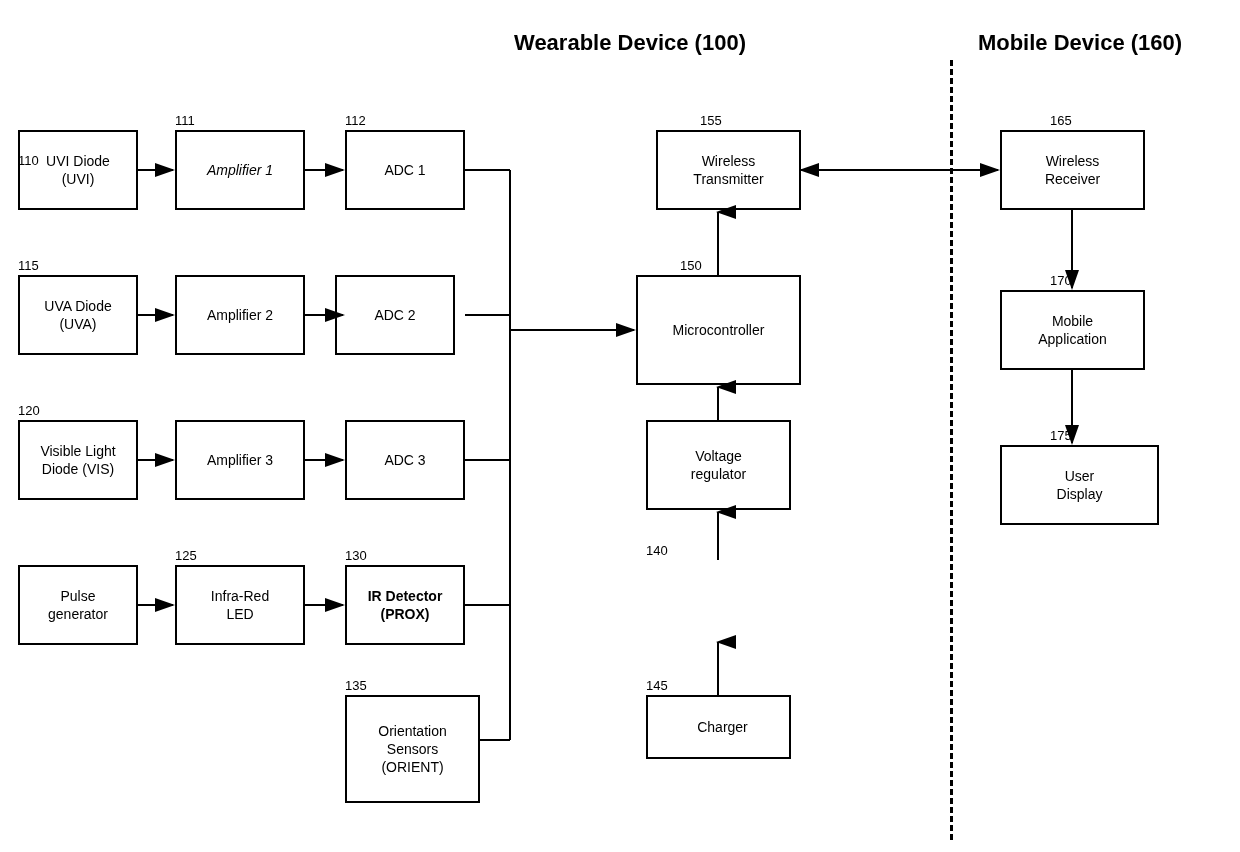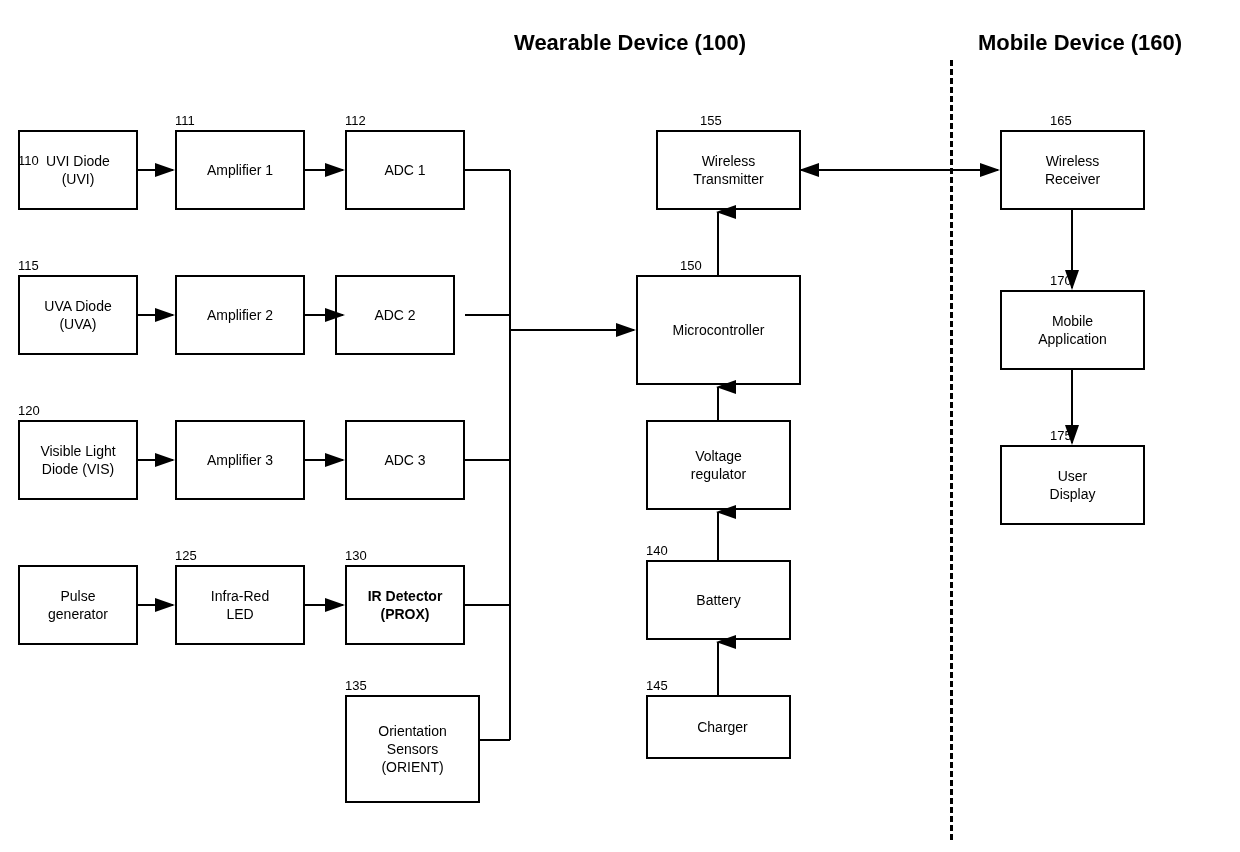--- a/index.html
+++ b/index.html
@@ -68,21 +68,21 @@
   <div class="label" style="left:18px;top:113px;margin-top:40px;">110</div>
 
   <div class="block" style="left:18px;top:275px;width:120px;height:80px;">UVA Diode<br>(UVA)</div>
   <div class="label" style="left:18px;top:258px;">115</div>
 
   <div class="block" style="left:18px;top:420px;width:120px;height:80px;">Visible Light<br>Diode (VIS)</div>
   <div class="label" style="left:18px;top:403px;">120</div>
 
   <div class="block" style="left:18px;top:565px;width:120px;height:80px;">Pulse<br>generator</div>
 
-  <div class="block" style="left:175px;top:130px;width:130px;height:80px;">Amplifier 1</div>
+  <div class="block" style="left:175px;top:130px;width:130px;height:80px;font-style:italic;">Amplifier 1</div>
   <div class="label" style="left:175px;top:113px;">111</div>
 
   <div class="block" style="left:175px;top:275px;width:130px;height:80px;">Amplifier 2</div>
   <div class="label" style="left:175px;top:258px;"></div>
 
   <div class="block" style="left:175px;top:420px;width:130px;height:80px;">Amplifier 3</div>
 
   <div class="block" style="left:175px;top:565px;width:130px;height:80px;">Infra-Red<br>LED</div>
   <div class="label" style="left:175px;top:548px;">125</div>
 
@@ -100,33 +100,32 @@
   <div class="label" style="left:345px;top:678px;">135</div>
 
   <div class="block" style="left:656px;top:130px;width:145px;height:80px;">Wireless<br>Transmitter</div>
   <div class="label" style="left:700px;top:113px;">155</div>
 
   <div class="block" style="left:636px;top:275px;width:165px;height:110px;">Microcontroller</div>
   <div class="label" style="left:680px;top:258px;">150</div>
 
   <div class="block" style="left:646px;top:420px;width:145px;height:90px;">Voltage<br>regulator</div>
 
-  <div class="block" style="left:646px;top:560px;width:145px;height:80px;">Battery</div>
   <div class="label" style="left:646px;top:543px;">140</div>
 
   <div class="block" style="left:646px;top:695px;width:145px;height:64px;padding-left:8px;">Charger</div>
   <div class="label" style="left:646px;top:678px;">145</div>
 
   <div class="block" style="left:1000px;top:130px;width:145px;height:80px;">Wireless<br>Receiver</div>
   <div class="label" style="left:1050px;top:113px;">165</div>
 
   <div class="block" style="left:1000px;top:290px;width:145px;height:80px;">Mobile<br>Application</div>
   <div class="label" style="left:1050px;top:273px;">170</div>
 
-  <div class="block" style="left:1000px;top:445px;width:145px;height:80px;">User<br>Display</div>
+  <div class="block" style="left:1000px;top:445px;width:159px;height:80px;">User<br>Display</div>
   <div class="label" style="left:1050px;top:428px;">175</div>
 
   <svg class="arrows">
     <defs>
       <marker id="arrowhead" markerWidth="10" markerHeight="7" refX="9" refY="3.5" orient="auto">
         <polygon points="0 0, 10 3.5, 0 7" fill="#000"></polygon>
       </marker>
       <marker id="arrowhead-left" markerWidth="10" markerHeight="7" refX="1" refY="3.5" orient="auto">
         <polygon points="10 0, 0 3.5, 10 7" fill="#000"></polygon>
       </marker>

